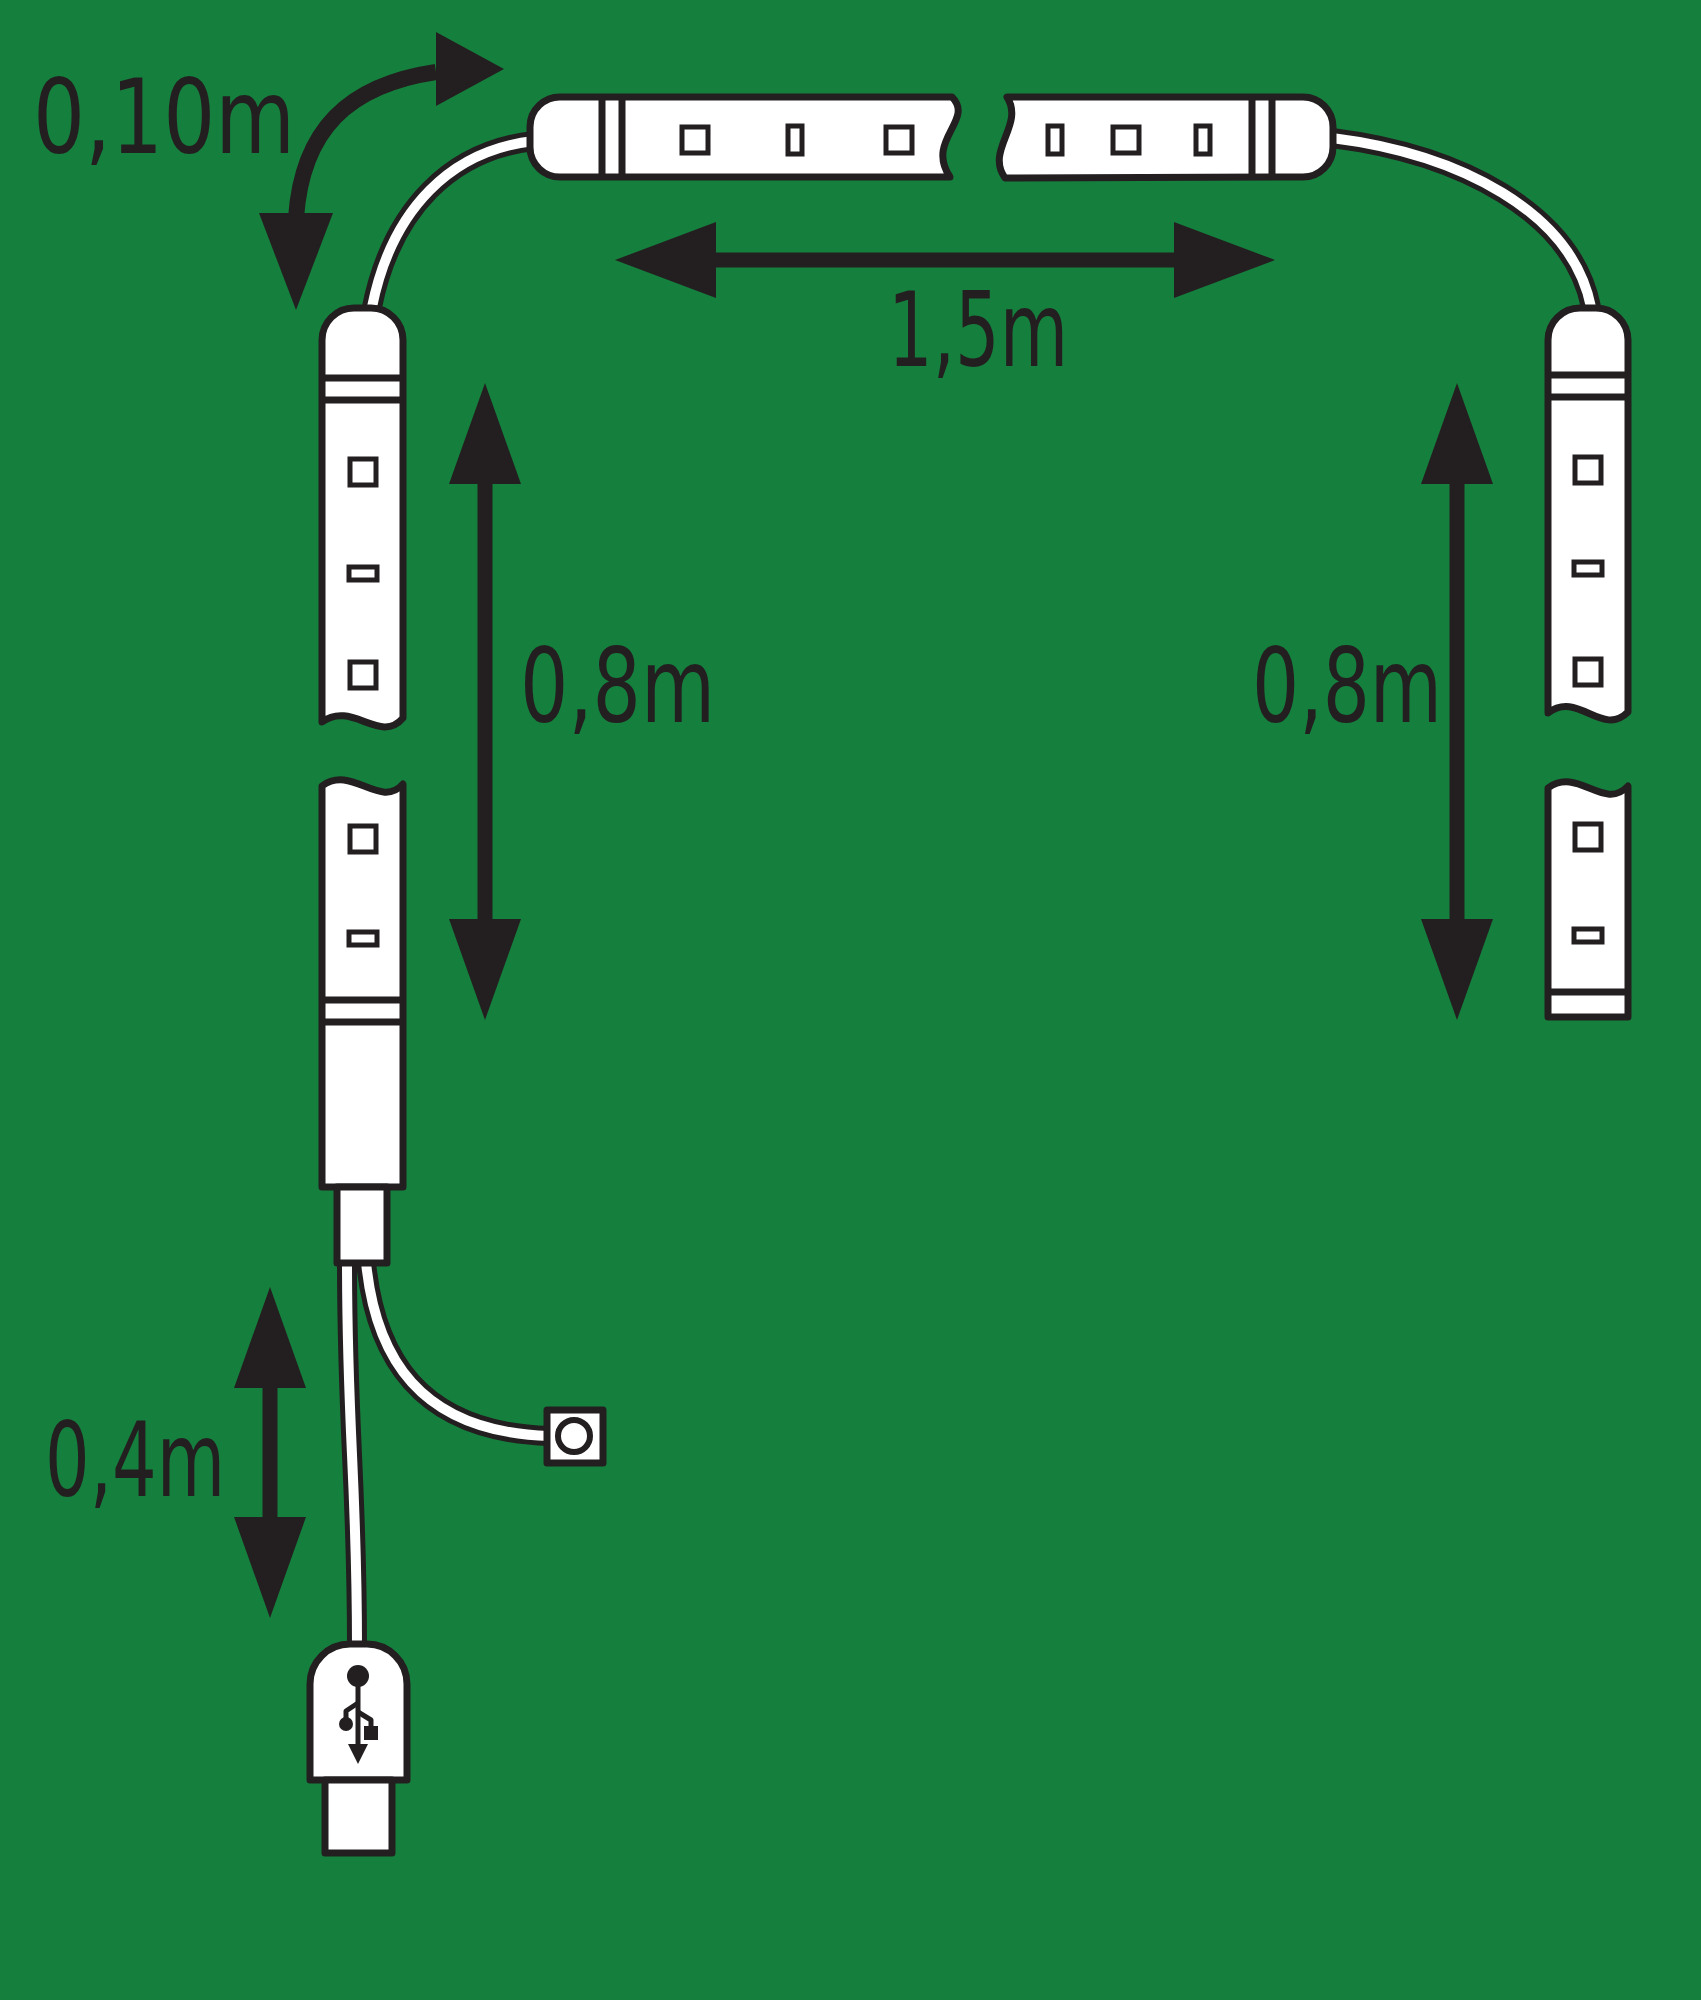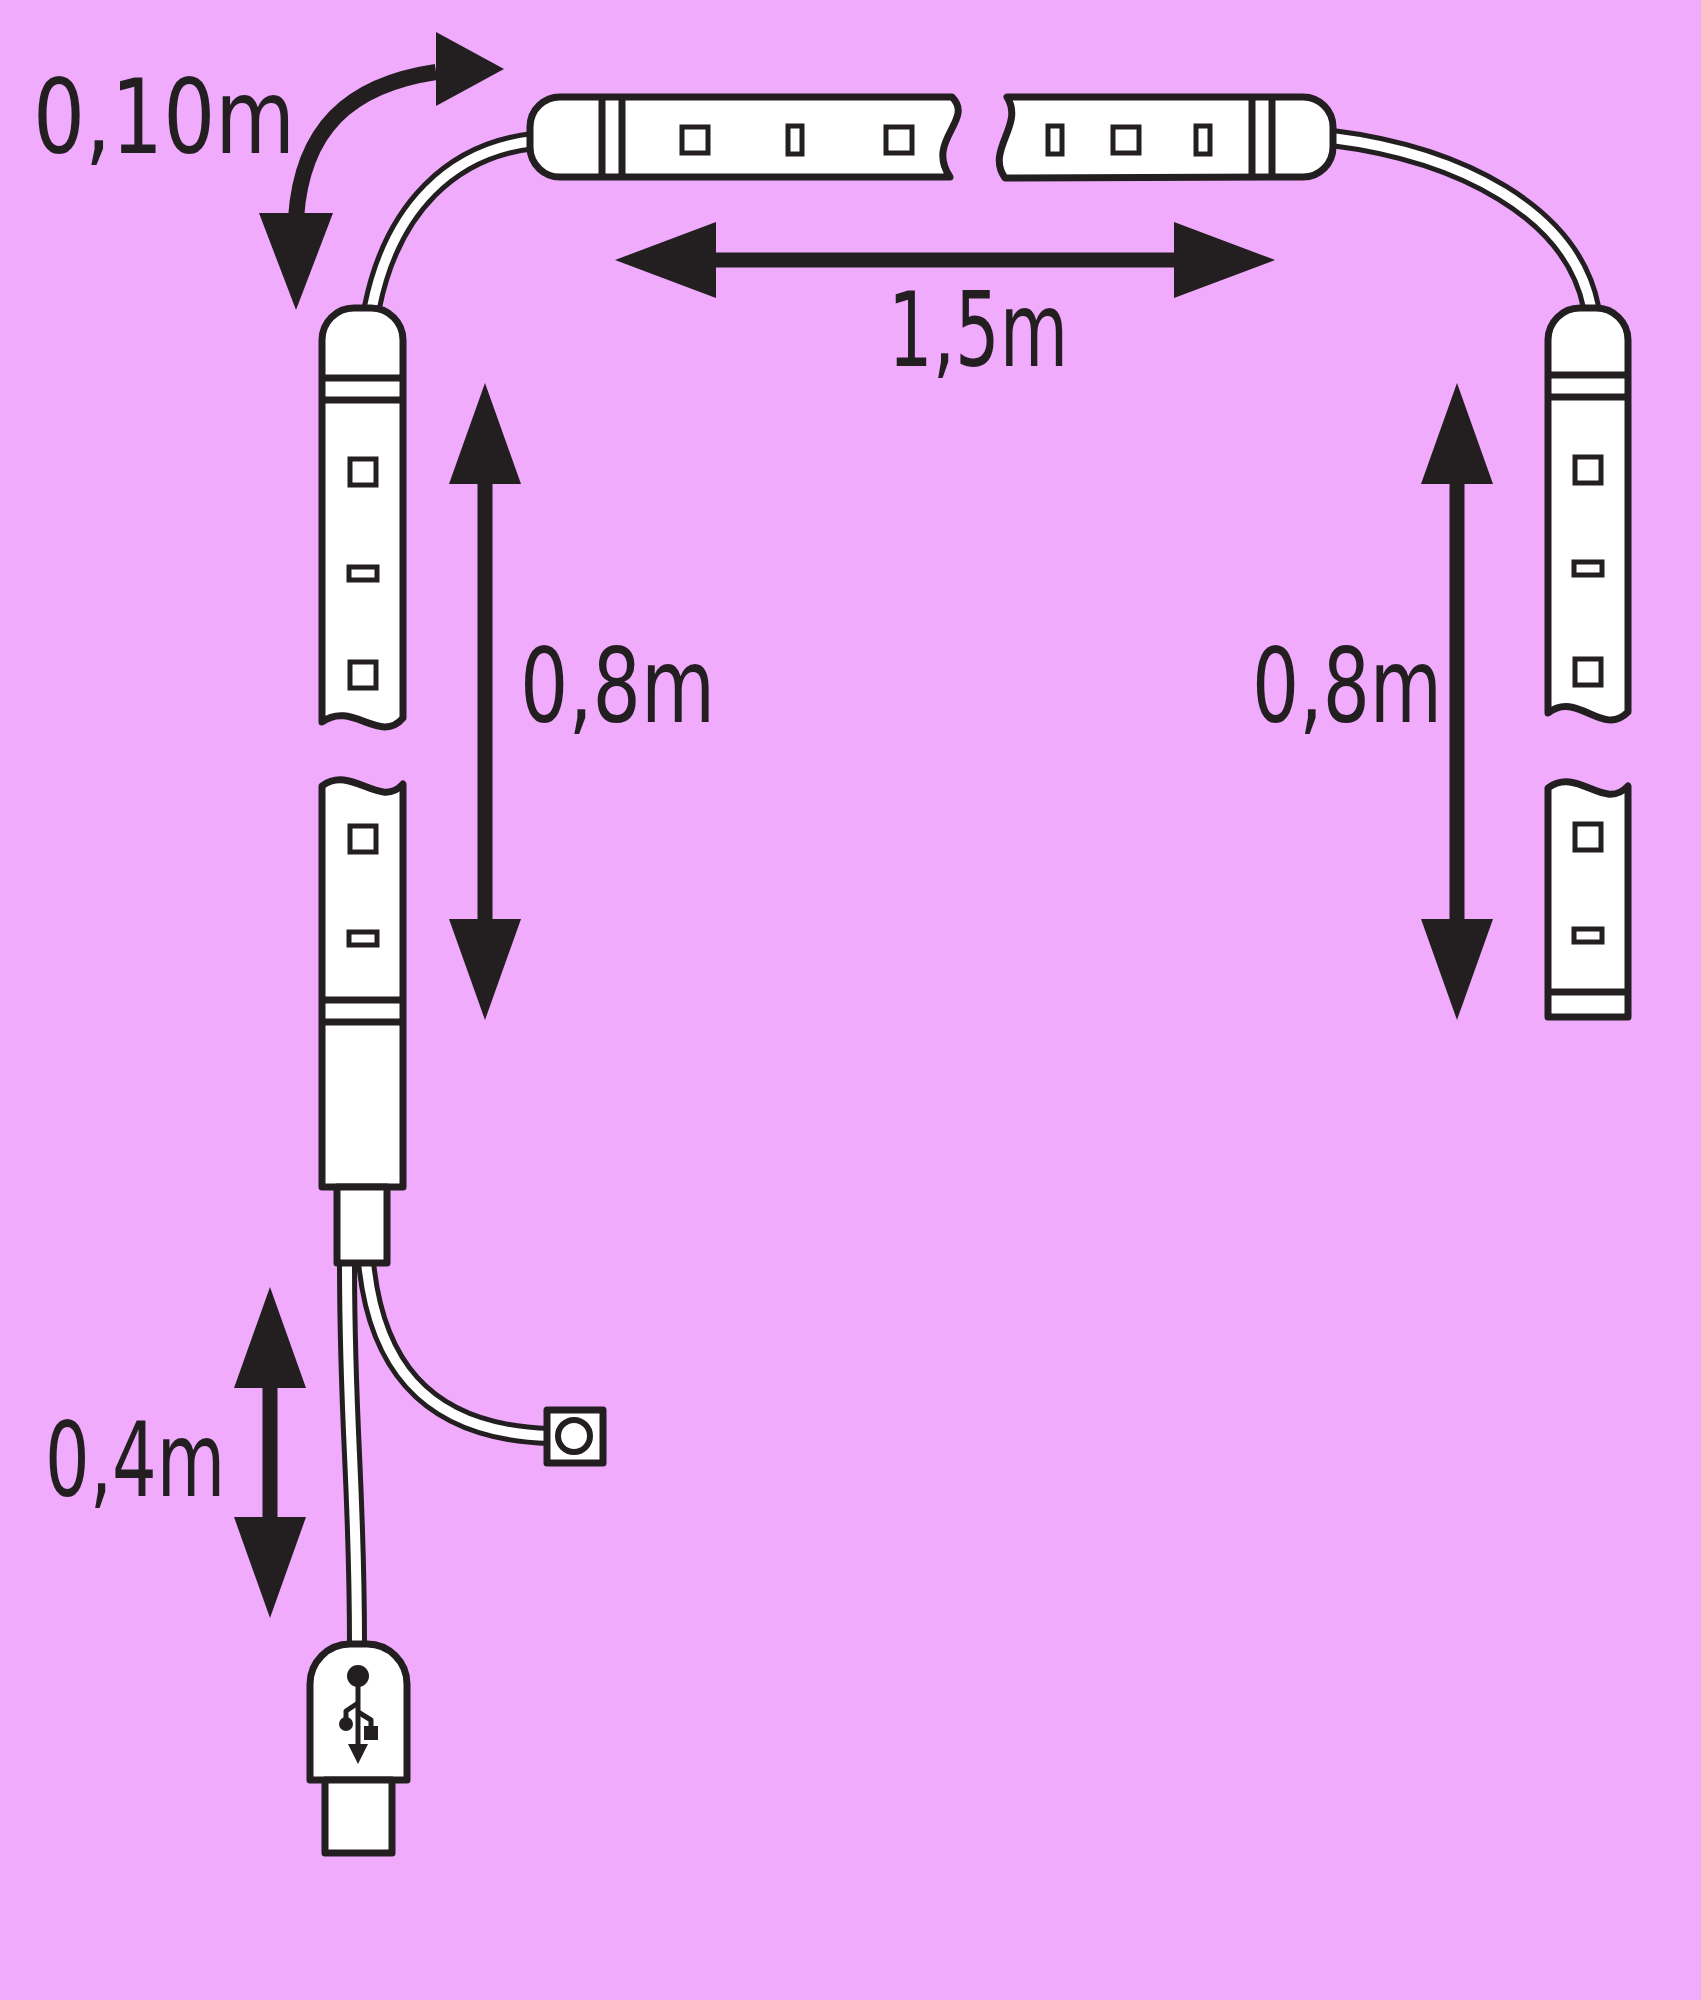--- a/index.html
+++ b/index.html
@@ -1,20 +1,20 @@
 <!DOCTYPE html>
 <html><head>
 <meta charset="utf-8">
 <style>
   html, body { margin: 0; padding: 0; background: #ffffff; }
   .page {
     position: relative;
     width: 1701px;
     height: 2000px;
-    background: #f0abfc;
+    background: #15803d;
     font-family: "DejaVu Sans", sans-serif;
   }
   svg { display: block; }
   .outline  { fill: #ffffff; stroke: #231f20; stroke-width: 7; stroke-linejoin: round; }
   .thinline { fill: none;    stroke: #231f20; stroke-width: 7; stroke-linecap: butt; }
   .led      { fill: #ffffff; stroke: #231f20; stroke-width: 5; }
   .cable-o  { fill: none; stroke: #231f20; stroke-width: 20; stroke-linecap: butt; }
   .cable-i  { fill: none; stroke: #ffffff; stroke-width: 10; stroke-linecap: butt; }
   .arrow-shaft { stroke: #231f20; stroke-width: 15; fill: none; }
   .arrow-curve { stroke: #231f20; stroke-width: 16; fill: none; }

